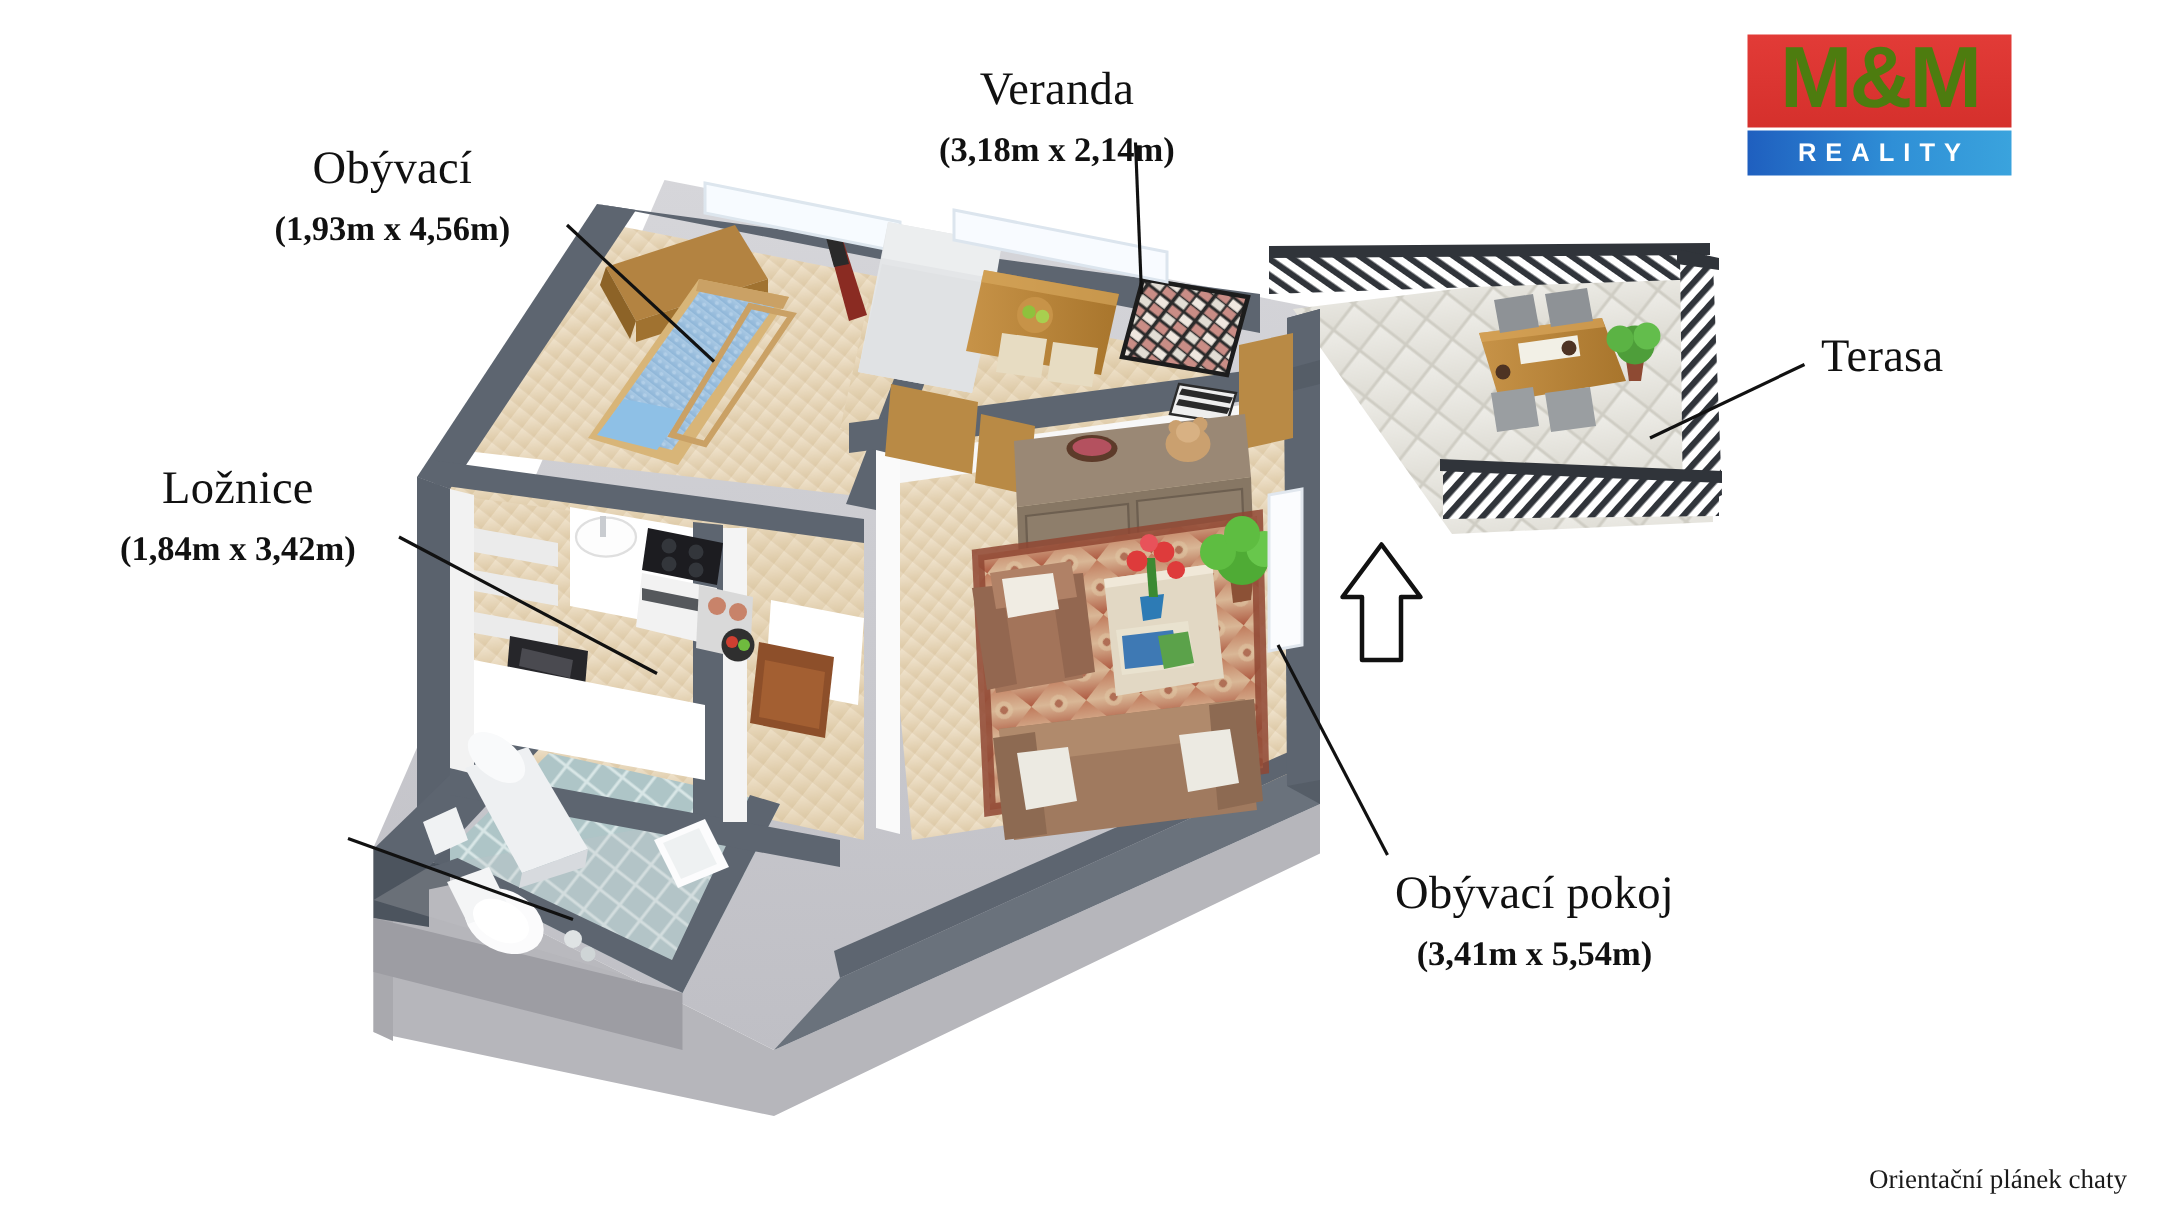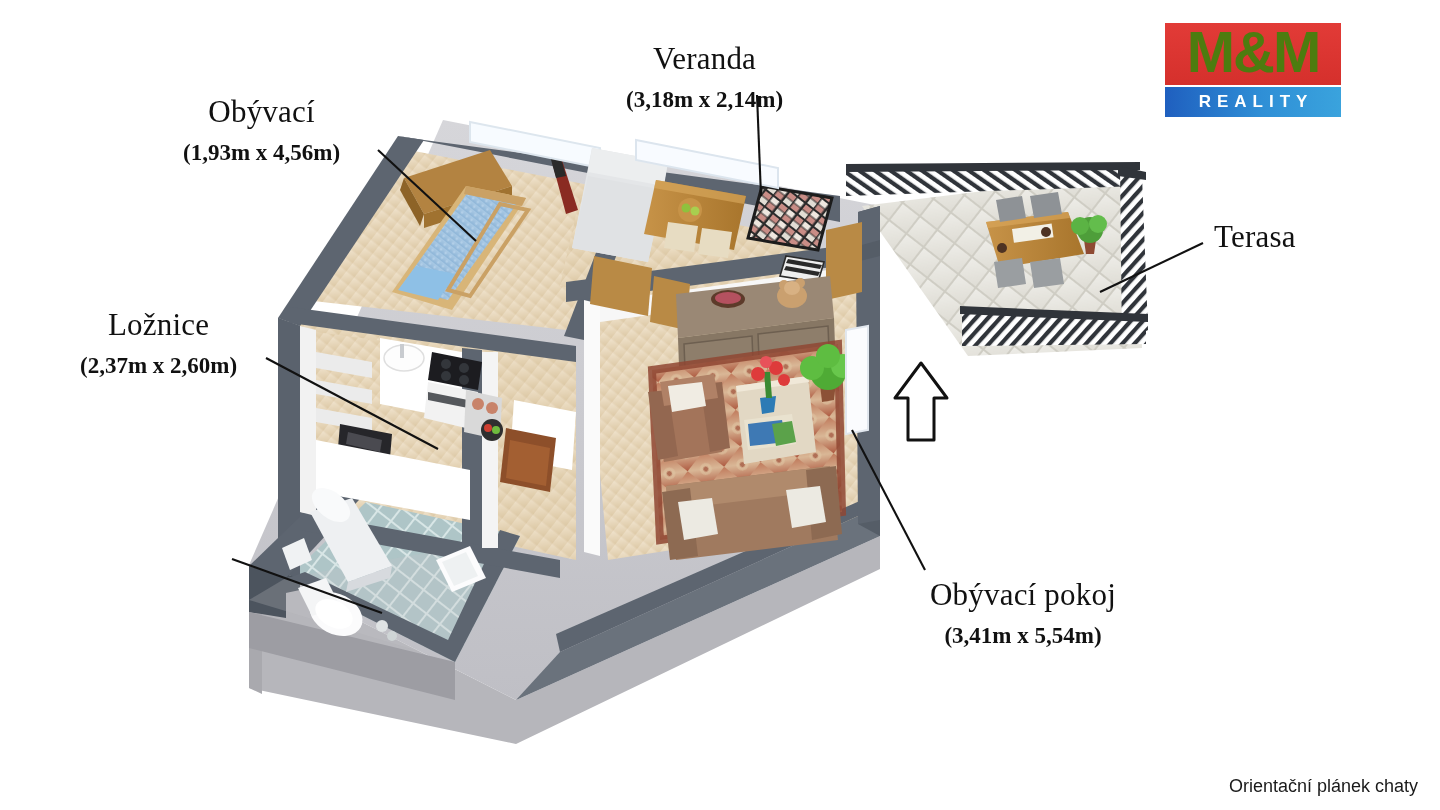--- a/index.html
+++ b/index.html
@@ -19,21 +19,21 @@
   #logo .mm{position:absolute;left:0;top:-3px;width:176px;height:62px;
       color:#4d7c0f;font-family:"Liberation Sans","DejaVu Sans",sans-serif;
       font-weight:bold;font-size:58px;letter-spacing:-2px;text-align:center;
       line-height:64px;}
   #logo .rt{position:absolute;left:0;top:64px;width:176px;height:16px;color:#fff;
       font-family:"Liberation Sans","DejaVu Sans",sans-serif;font-weight:bold;
       font-size:17px;letter-spacing:6px;text-align:center;line-height:30px;
       text-indent:6px;}
 
   #footnote{position:absolute;right:22px;bottom:13px;font-size:18px;color:#1a1a1a;
-      font-family:Liberation Sans, sans-serif;white-space:nowrap;}
+      font-family:Liberation Serif, serif;white-space:nowrap;}
 
   svg{position:absolute;left:0;top:0;}
 </style>
 </head>
 <body>
 
 <div id="stage">
 
 <svg width="1440" height="810" viewBox="0 0 1440 810">
   <defs>
@@ -381,21 +381,21 @@
   <div class="dm">(1,93m x 4,56m)</div>
 </div>
 
 <div class="label" style="left:626px;top:42px;">
   <div class="nm">Veranda</div>
   <div class="dm">(3,18m x 2,14m)</div>
 </div>
 
 <div class="label" style="left:80px;top:308px;">
   <div class="nm">Ložnice</div>
-  <div class="dm">(2,37m x 2,60m)</div>
+  <div class="dm">(1,84m x 3,42m)</div>
 </div>
 
 
 <div class="label" style="left:930px;top:578px;text-align:center;">
   <div class="nm">Obývací pokoj</div>
   <div class="dm">(3,41m x 5,54m)</div>
 </div>
 
 <div class="label" style="left:1214px;top:220px;">
   <div class="nm">Terasa</div>

